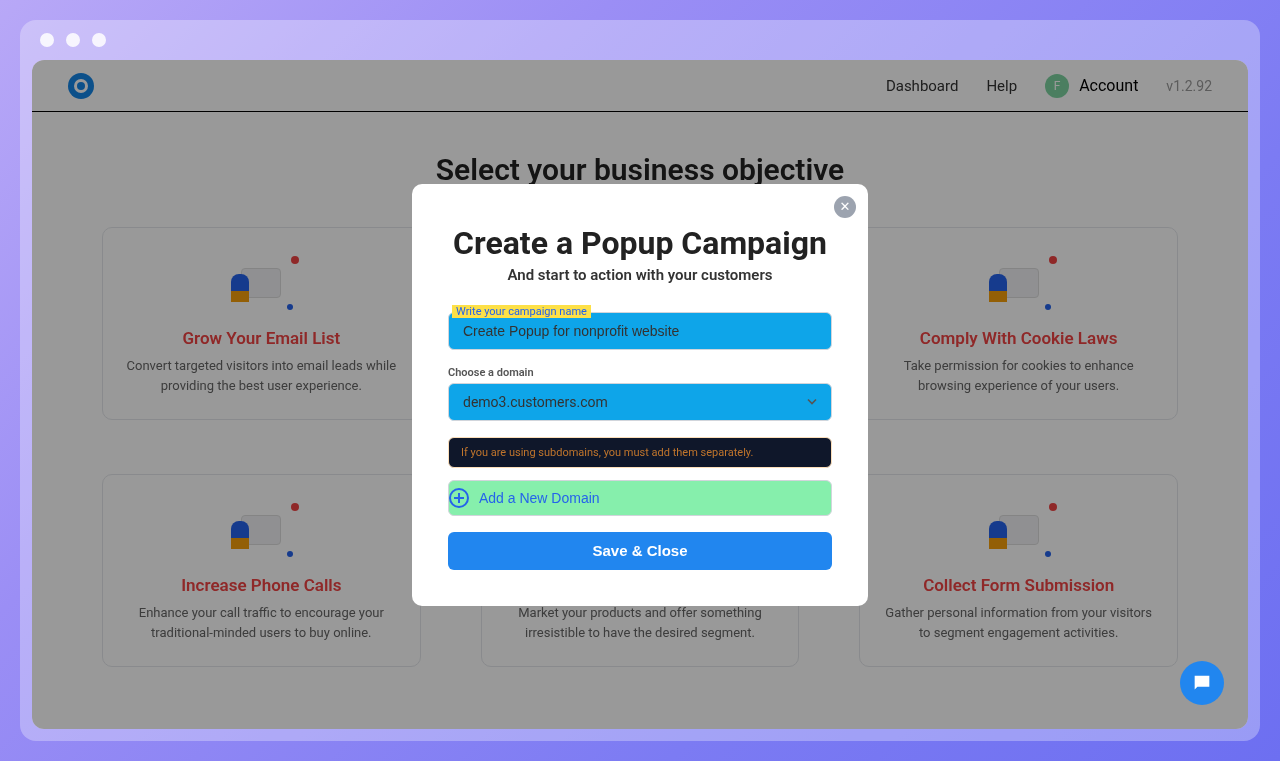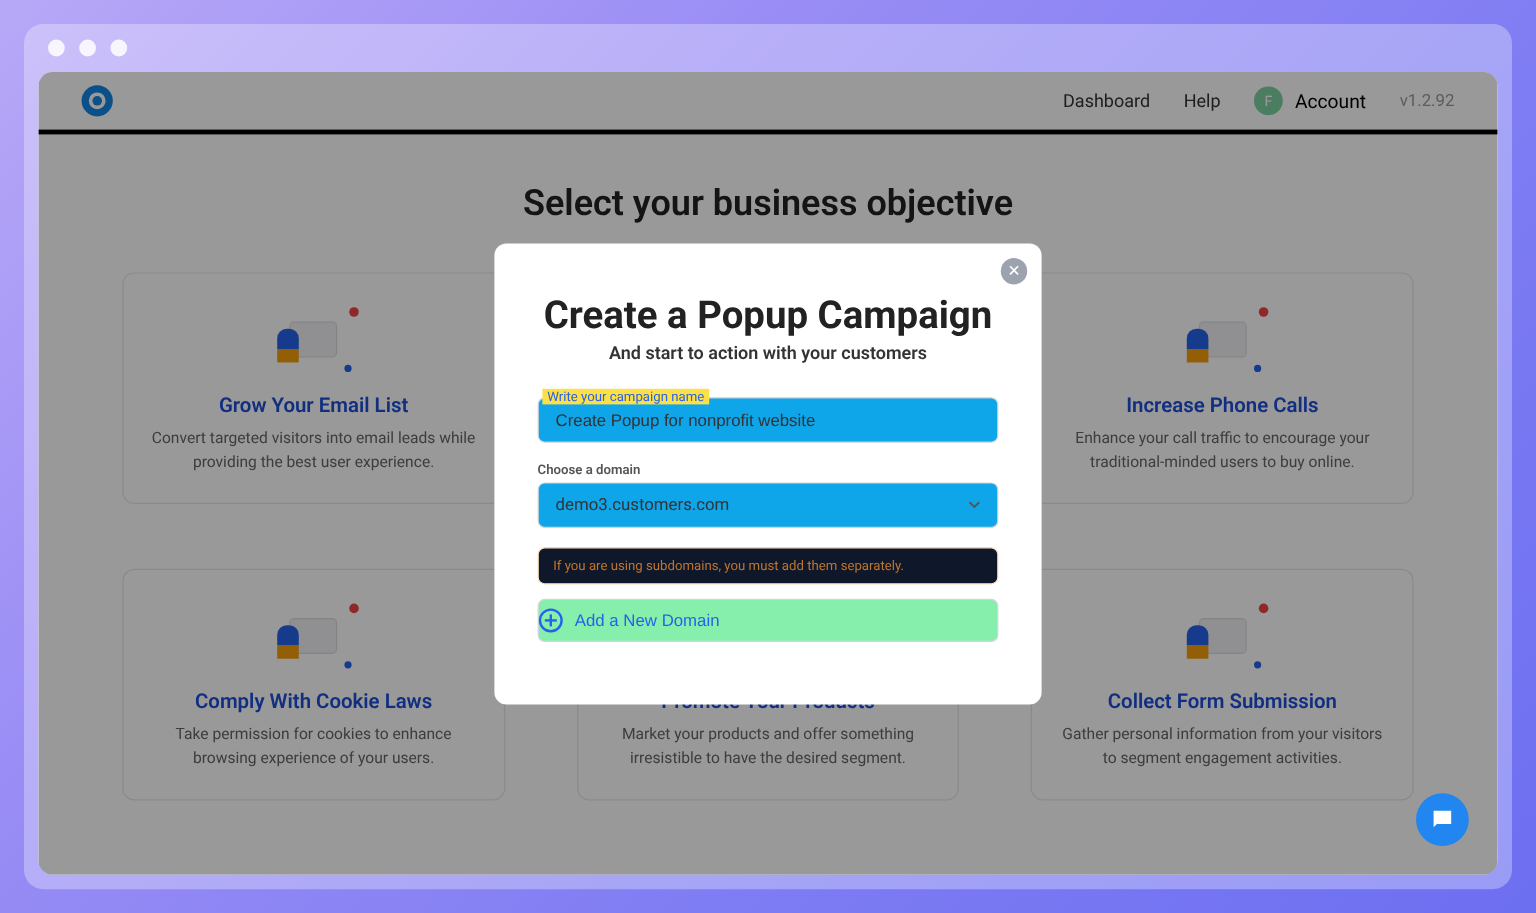--- a/index.html
+++ b/index.html
@@ -34,21 +34,21 @@
 .app-window {
   flex: 1;
   margin: 0 12px 12px 12px;
   background: #fff;
   border-radius: 12px;
   position: relative;
   overflow: hidden;
 }
 .topnav {
   height: 52px;
-  border-bottom: 4px solid #000000;
+  border-bottom: 1px solid #000000;
   display: flex;
   align-items: center;
   padding: 0 36px;
 }
 .logo {
   width: 26px; height: 26px; border-radius: 50%;
   background: #1585e6;
   position: relative;
 }
 .logo::after {
@@ -97,21 +97,21 @@
   position: absolute; width: 40px; height: 30px; border-radius: 4px;
   background: #f0f1f3; left: 20px; top: 16px; border: 1px solid #ddd;
 }
 .illus-person {
   position: absolute; width: 18px; height: 28px; left: 10px; top: 22px;
   background: linear-gradient(#2563eb 60%, #f59e0b 60%);
   border-radius: 8px 8px 0 0;
 }
 .illus-dot1 { position:absolute; width:8px; height:8px; border-radius:50%; background:#ef4444; right:2px; top:4px; }
 .illus-dot2 { position:absolute; width:6px; height:6px; border-radius:50%; background:#2563eb; right:8px; bottom:2px; }
-.card-title { font-size: 17px; font-weight: 600; color: #1d4ed8; margin-bottom: 8px; }
+.card-title { font-size: 17px; font-weight: 600; color: #ef4444; margin-bottom: 8px; }
 .card-desc { font-size: 13px; color: #666; line-height: 1.5; }
 
 .scrim {
   position: absolute; inset: 0;
   background: rgba(0,0,0,0.40);
   display: flex; align-items: center; justify-content: center;
   z-index: 10;
 }
 .modal {
   width: 456px;
@@ -241,32 +241,32 @@
           <div class="card-title">Reduce Cart Abandonment</div>
           <div class="card-desc">Prevent shoppers from leaving your store without completing their purchase.</div>
         </div>
         <div class="card">
           <div class="card-illus">
             <span class="illus-dot1"></span>
               <span class="illus-body"></span>
               <span class="illus-person"></span>
               <span class="illus-dot2"></span>
           </div>
+          <div class="card-title">Comply With Cookie Laws</div>
+          <div class="card-desc">Take permission for cookies to enhance browsing experience of your users.</div>
+        </div>
+        <div class="card">
+          <div class="card-illus">
+            <span class="illus-dot1"></span>
+              <span class="illus-body"></span>
+              <span class="illus-person"></span>
+              <span class="illus-dot2"></span>
+          </div>
           <div class="card-title">Increase Phone Calls</div>
           <div class="card-desc">Enhance your call traffic to encourage your traditional-minded users to buy online.</div>
-        </div>
-        <div class="card">
-          <div class="card-illus">
-            <span class="illus-dot1"></span>
-              <span class="illus-body"></span>
-              <span class="illus-person"></span>
-              <span class="illus-dot2"></span>
-          </div>
-          <div class="card-title">Comply With Cookie Laws</div>
-          <div class="card-desc">Take permission for cookies to enhance browsing experience of your users.</div>
         </div>
         <div class="card">
           <div class="card-illus">
             <span class="illus-dot1"></span>
               <span class="illus-body"></span>
               <span class="illus-person"></span>
               <span class="illus-dot2"></span>
           </div>
           <div class="card-title">Promote Your Products</div>
           <div class="card-desc">Market your products and offer something irresistible to have the desired segment.</div>
@@ -309,20 +309,21 @@
           </div>
         </div>
 
         <div class="warn-banner">If you are using subdomains, you must add them separately.</div>
 
         <button class="add-domain-btn">
           <span class="plus-circle"></span>
           <span>Add a New Domain</span>
         </button>
 
+        <button class="save-btn">Save &amp; Close</button>
       </div>
     </div>
 
     <div class="chat-bubble">
       <svg viewBox="0 0 24 24">
           <path d="M4 4h16v12H7l-3 3V4z"></path>
         </svg>
     </div>
 
   </div>

